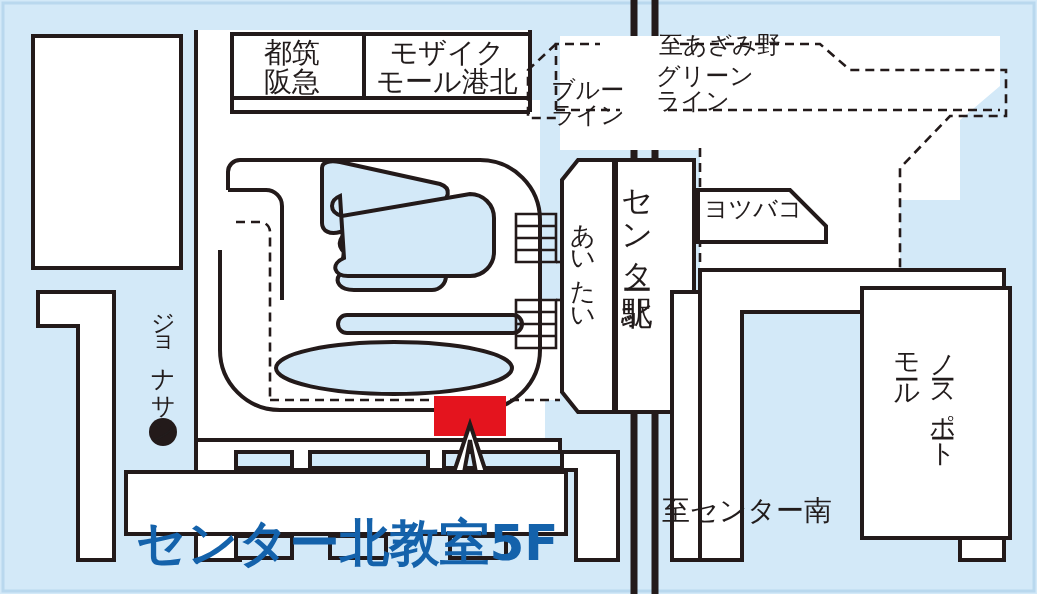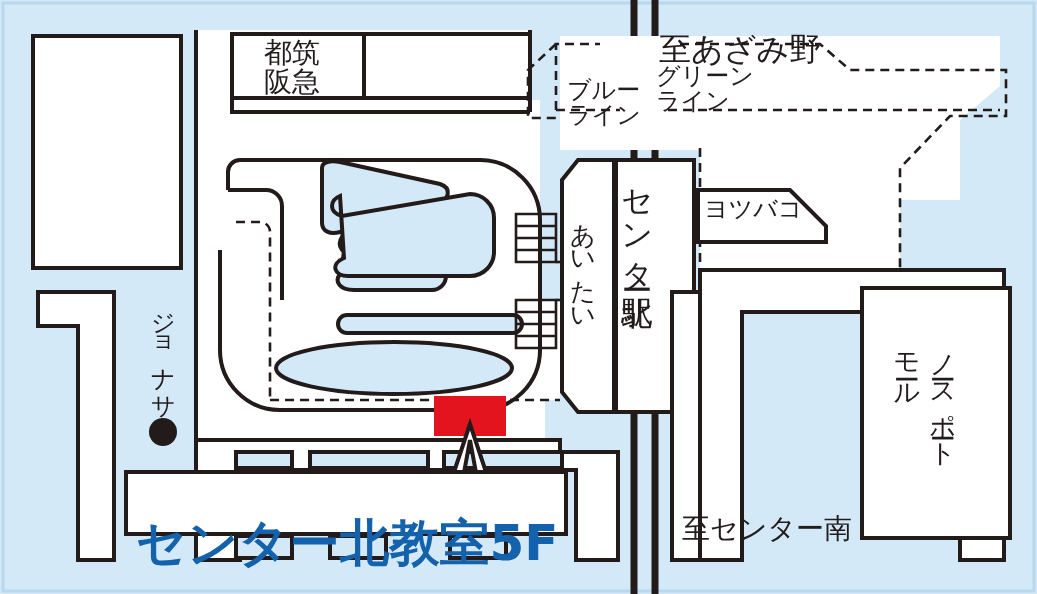--- a/index.html
+++ b/index.html
@@ -165,33 +165,35 @@
     <rect x="126" y="472" width="440" height="62" fill="#ffffff" stroke="#231a1a" stroke-width="4"></rect>
 
     <circle cx="163" cy="432" r="14" fill="#231a1a"></circle>
 
   </svg>
 
 
   <div class="lbl center-txt" style="left:234px;top:38px;width:116px;font-size:28px;">都筑
 阪急</div>
 
+  <div class="lbl center-txt" style="left:364px;top:38px;width:166px;font-size:28px;">モザイク
+モール港北</div>
 
 
   <div class="lbl vert" style="left:150px;top:296px;font-size:24px;">ジョナサン</div>
 
-  <div class="lbl" style="left:551px;top:78px;font-size:24px;margin-left:16px;">ブルー
+  <div class="lbl" style="left:551px;top:78px;font-size:24px;">ブルー
 ライン</div>
 
   <div class="lbl" style="left:656px;top:64px;font-size:24px;">グリーン
 ライン</div>
 
-  <div class="lbl" style="left:659px;top:33px;font-size:32px;text-align:center;">至あざみ野</div>
-
-  <div class="lbl" style="left:662px;top:514px;font-size:28px;margin-left:20px;">至センター南</div>
+  <div class="lbl" style="left:659px;top:33px;font-size:24px;text-align:center;">至あざみ野</div>
+
+  <div class="lbl" style="left:662px;top:496px;font-size:28px;">至センター南</div>
 
   <div class="lbl vert" style="left:569px;top:206px;font-size:25px;">あいたい</div>
 
   <div class="lbl vert" style="left:621px;top:168px;font-size:31px;">センター北駅</div>
 
   <div class="lbl" style="left:704px;top:197px;font-size:24px;">ヨツバコ</div>
 
   <div class="lbl vert" style="left:929px;top:336px;font-size:26px;">ノースポート</div>
 
   <div class="lbl vert" style="left:893px;top:336px;font-size:26px;">モール</div>

